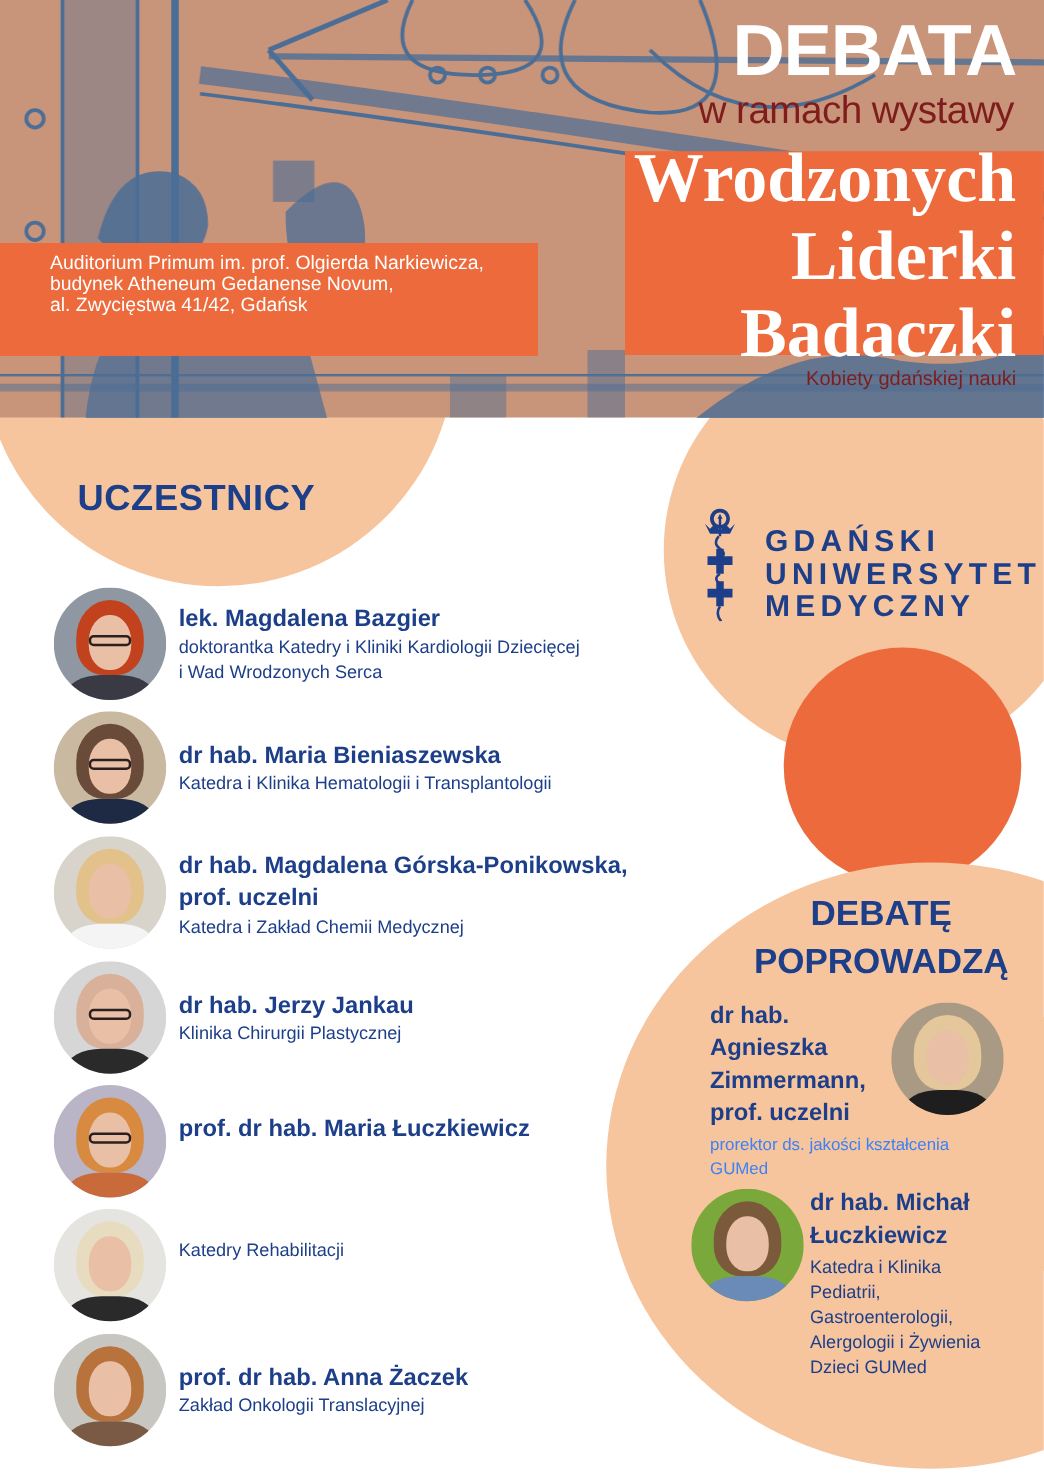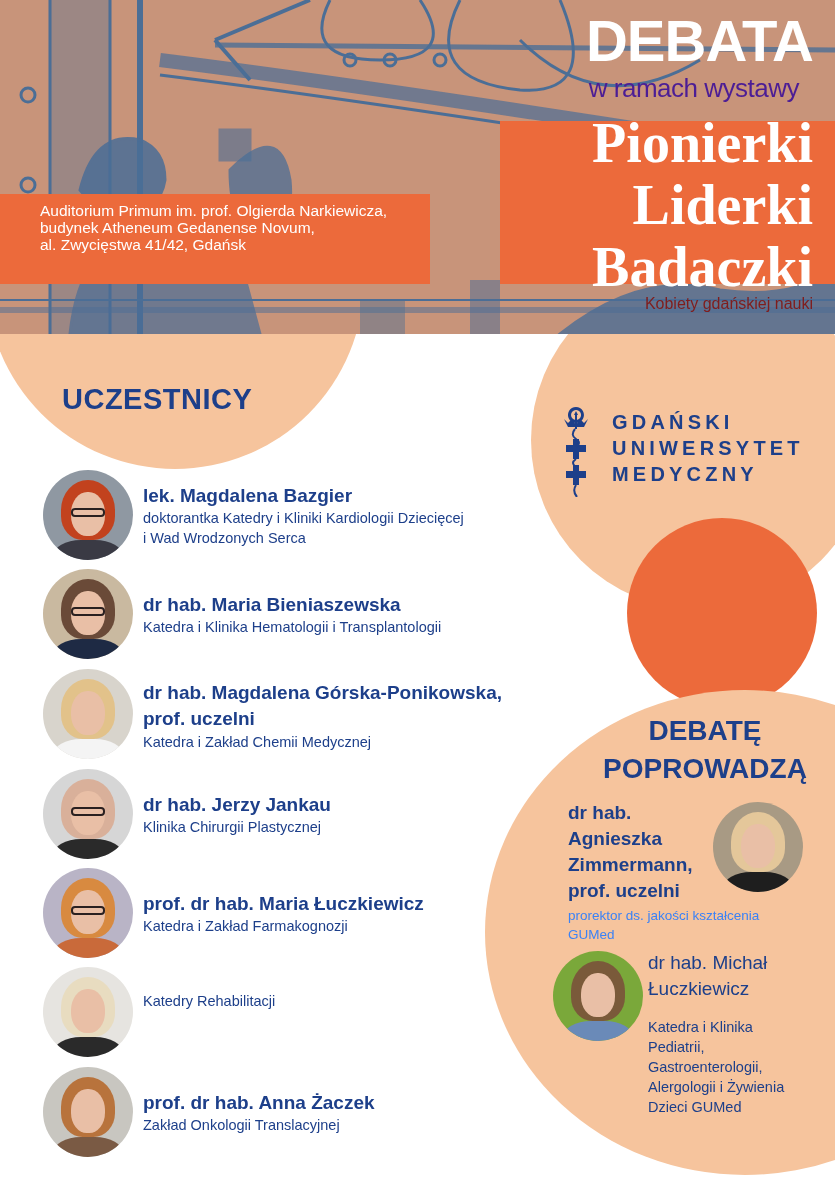--- a/index.html
+++ b/index.html
@@ -11,22 +11,22 @@
     position: absolute; left: 0; top: 0; width: 835px; height: 334px;
     background: #c8947a; overflow: hidden; z-index: 1;
   }
   .header svg.engraving { position: absolute; left: 0; top: 0; }
   .title-debata {
     position: absolute; right: 22px; top: 12px;
     font-family: "Liberation Sans", sans-serif; font-weight: bold;
     font-size: 58px; line-height: 58px; color: #ffffff; letter-spacing: -1px;
   }
   .title-sub {
-    position: absolute; right: 36px; top: 70px;
-    font-size: 26px; line-height: 36px; color: #4c1d95; letter-spacing: -0.5px;
+    position: absolute; right: 24px; top: 70px;
+    font-size: 31px; line-height: 36px; color: #7f1d1d; letter-spacing: -0.5px;
   }
   .title-box {
     position: absolute; left: 500px; top: 121px; width: 335px; height: 163px;
     background: #ec6a3b;
   }
   .title-main {
     position: absolute; right: 22px; top: 112px;
     font-family: "Liberation Serif", "DejaVu Serif", serif; font-weight: bold;
     font-size: 56px; line-height: 62px; color: #ffffff; text-align: right;
   }
@@ -51,21 +51,21 @@
 
   
   .uczestnicy {
     position: absolute; left: 62px; top: 383px; z-index: 2;
     font-weight: bold; font-size: 29px; color: #1d3f8a; letter-spacing: 0.5px;
   }
 
   
   .logo { position: absolute; left: 562px; top: 405px; z-index: 2; display: flex; align-items: flex-start; }
   .logo-mark { width: 28px; height: 92px; margin-right: 22px; }
-  .logo-text { font-weight: bold; font-size: 20px; line-height: 26px; letter-spacing: 4.2px; color: #1d3f8a; margin-top: 4px; }
+  .logo-text { font-weight: bold; font-size: 24px; line-height: 26px; letter-spacing: 4.2px; color: #1d3f8a; margin-top: 16px; }
 
   
   .participants { position: absolute; left: 40px; top: 470px; z-index: 2; }
   .p-row { position: absolute; left: 3px; display: flex; align-items: flex-start; }
   .avatar {
     width: 90px; height: 90px; border-radius: 50%; flex: 0 0 90px; overflow: hidden;
     position: relative;
   }
   .p-text { margin-left: 10px; }
   .p-name { font-weight: bold; font-size: 19px; line-height: 24px; color: #1d3f8a; white-space: nowrap; }
@@ -75,22 +75,22 @@
   .debate-heading {
     position: absolute; left: 560px; top: 712px; width: 290px; z-index: 2;
     text-align: center; font-weight: bold; font-size: 28px; line-height: 38px; color: #1d3f8a;
   }
   .mod1 { position: absolute; left: 568px; top: 800px; z-index: 2; }
   .mod1 .m-name { font-weight: bold; font-size: 19px; line-height: 26px; color: #1d3f8a; }
   .mod1 .m-aff { font-size: 13.5px; line-height: 19px; color: #3b82f6; margin-top: 2px; }
   .mod1-avatar { position: absolute; left: 713px; top: 802px; width: 90px; height: 90px; border-radius: 50%; overflow: hidden; z-index: 2; }
   .mod2-avatar { position: absolute; left: 553px; top: 951px; width: 90px; height: 90px; border-radius: 50%; overflow: hidden; z-index: 2; }
   .mod2 { position: absolute; left: 648px; top: 950px; z-index: 2; }
-  .mod2 .m-name { font-weight: normal; font-size: 19px; line-height: 26px; color: #1d3f8a; }
-  .mod2 .m-aff { font-size: 14.5px; line-height: 20px; color: #1d3f8a; margin-top: 15px; }
+  .mod2 .m-name { font-weight: bold; font-size: 19px; line-height: 26px; color: #1d3f8a; }
+  .mod2 .m-aff { font-size: 14.5px; line-height: 20px; color: #1d3f8a; margin-top: 2px; }
 
   
   .face-bg { position: absolute; inset: 0; }
   .face { position: absolute; left: 28px; top: 22px; width: 34px; height: 44px; border-radius: 48% 48% 46% 46%; background: #e9bfa6; }
   .hair { position: absolute; left: 18px; top: 10px; width: 54px; height: 60px; border-radius: 50% 50% 40% 40%; }
   .body { position: absolute; left: 10px; top: 70px; width: 70px; height: 40px; border-radius: 40% 40% 0 0; }
   .glasses { position: absolute; left: 28px; top: 38px; width: 34px; height: 9px; border: 2px solid #2a2020; border-radius: 4px; }
 </style>
 </head>
 <body>
@@ -124,21 +124,21 @@
       <path d="M560 334 Q640 270 720 290 Q790 300 835 270 L835 334Z" fill="#3d6a9a" opacity="0.8"></path>
       <rect x="360" y="300" width="45" height="34" fill="#3d6a9a" opacity="0.45" stroke="none"></rect>
       <rect x="470" y="280" width="30" height="54" fill="#3d6a9a" opacity="0.5" stroke="none"></rect>
     </g>
   </svg>
 
   <div class="title-debata">DEBATA</div>
   <div class="title-sub">w ramach wystawy</div>
   <div class="title-box"></div>
   <div class="title-main">
-    <div>Pionierki</div>
+    <div>Wrodzonych</div>
     <div>Liderki</div>
     <div>Badaczki</div>
   </div>
   <div class="title-tagline">Kobiety gdańskiej nauki</div>
 
   <div class="info-box">
     <div class="info-line">Auditorium Primum im. prof. Olgierda Narkiewicza,</div>
     <div class="info-line">budynek Atheneum Gedanense Novum,</div>
     <div class="info-line">al. Zwycięstwa 41/42, Gdańsk</div>
   </div>
@@ -235,21 +235,20 @@
   <div class="p-row" style="top:398px">
     <div class="avatar">
         <div class="face-bg" style="background: rgb(185, 180, 198);"></div>
         <div class="hair" style="background: rgb(216, 138, 64);"></div>
         <div class="body" style="background: rgb(201, 106, 58);"></div>
         <div class="face"></div>
         <div class="glasses"></div>
       </div>
     <div class="p-text" style="margin-top:24px">
       <div class="p-name">prof. dr hab. Maria Łuczkiewicz</div>
-      <div class="p-aff">Katedra i Zakład Farmakognozji</div>
     </div>
   </div>
 
   <div class="p-row" style="top:497px">
     <div class="avatar">
         <div class="face-bg" style="background: rgb(230, 228, 224);"></div>
         <div class="hair" style="background: rgb(232, 220, 192);"></div>
         <div class="body" style="background: rgb(42, 42, 42);"></div>
         <div class="face"></div>
       </div>

